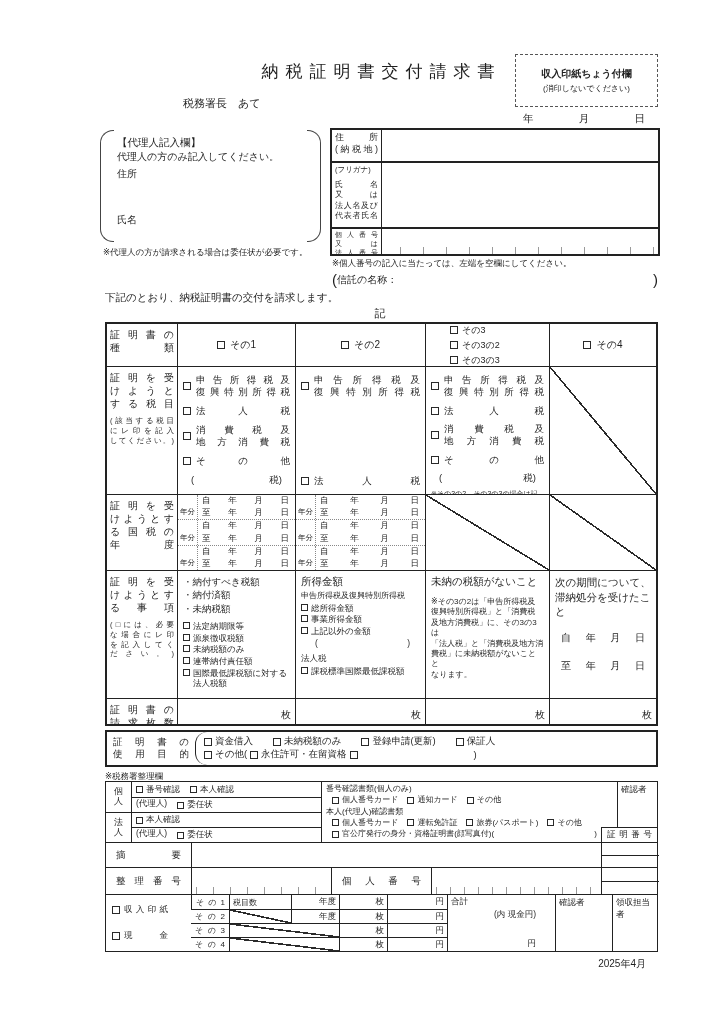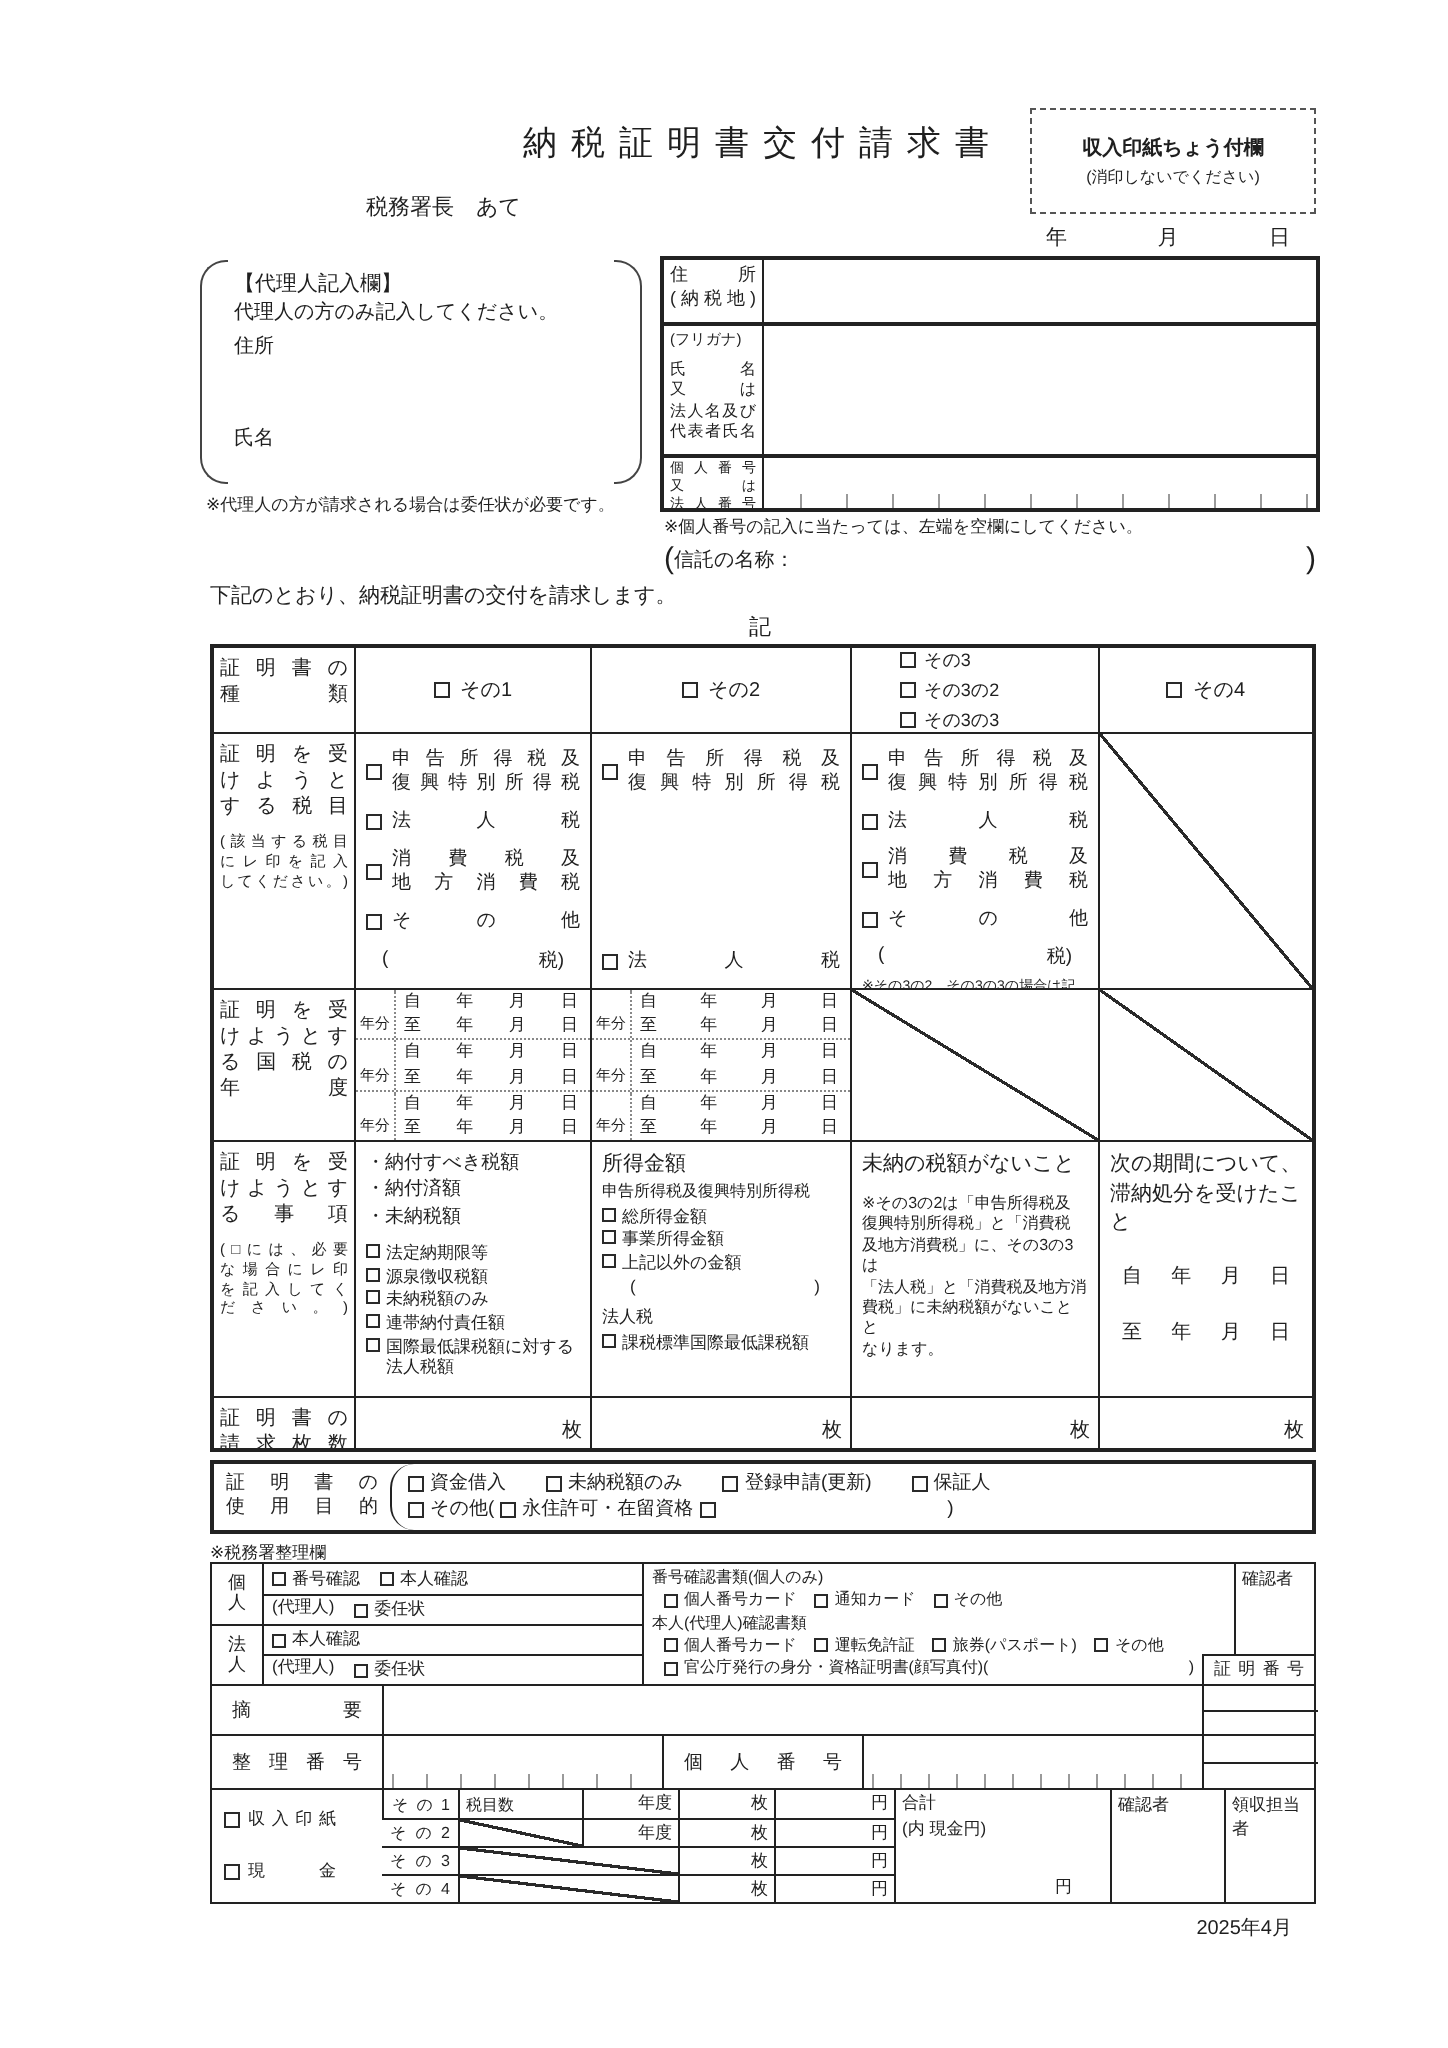--- a/index.html
+++ b/index.html
@@ -133,21 +133,21 @@
   .split2 > div + div { border-top:1px solid #222; }
   .og4 { grid-template-columns:85px 38px 62px 48px 48px 60px 92px 57px 63px; grid-auto-rows:14px; border-top:1px solid #222; }
   .paycell { display:flex; flex-direction:column; justify-content:space-around; padding:2px 6px; }
   .paycell .row { gap:4px; }
   .paycell .lab { width:44px; font-size:8.5px; }
   .sono { display:flex; align-items:center; font-size:8px; }
   .sono .jline { width:100%; padding:0 4px; }
   .cell-l { display:flex; align-items:center; padding:0 3px; font-size:8px; }
   .cell-r { display:flex; align-items:center; justify-content:flex-end; padding:0 3px; font-size:8.5px; }
   .total { display:flex; flex-direction:column; padding:1px 3px; font-size:8.5px; }
-  .total .uchi { display:flex; justify-content:flex-start; margin-top:1px; }
+  .total .uchi { display:flex; justify-content:flex-end; margin-top:1px; }
   .total .sp { flex:1; }
   .total .ty { text-align:right; }
   .fdate { position:absolute; left:520px; top:957px; width:126px; text-align:right; font-size:10px; }
 </style>
 </head>
 <body>
 
 <div class="page">
 
   <div class="title">納税証明書交付請求書</div>

